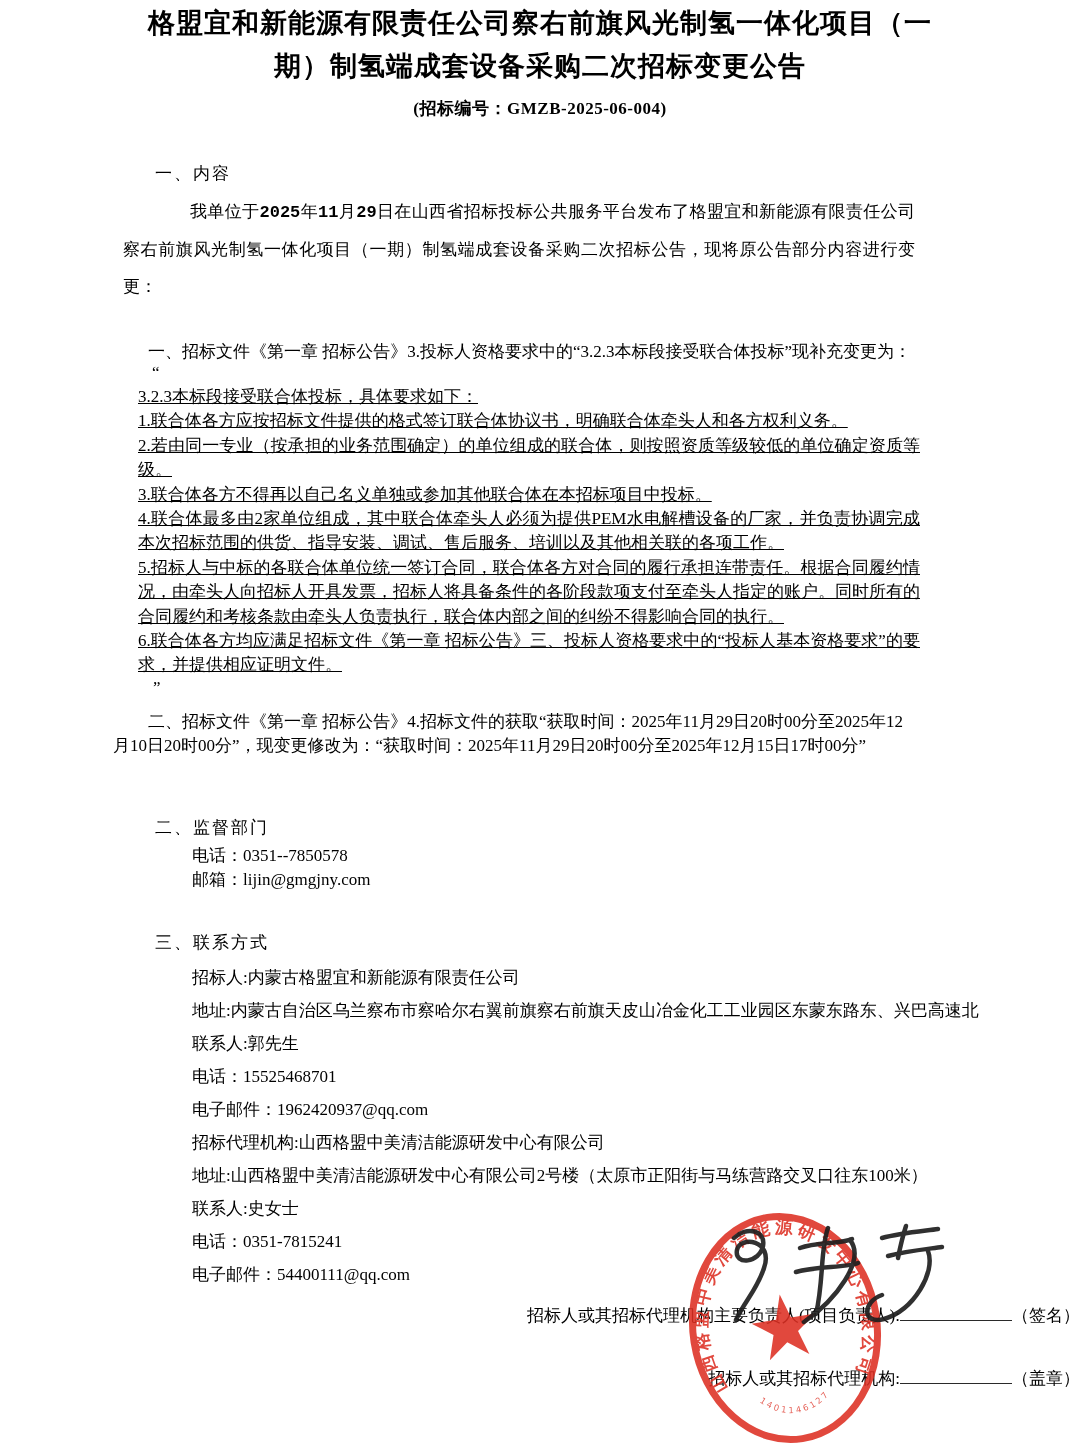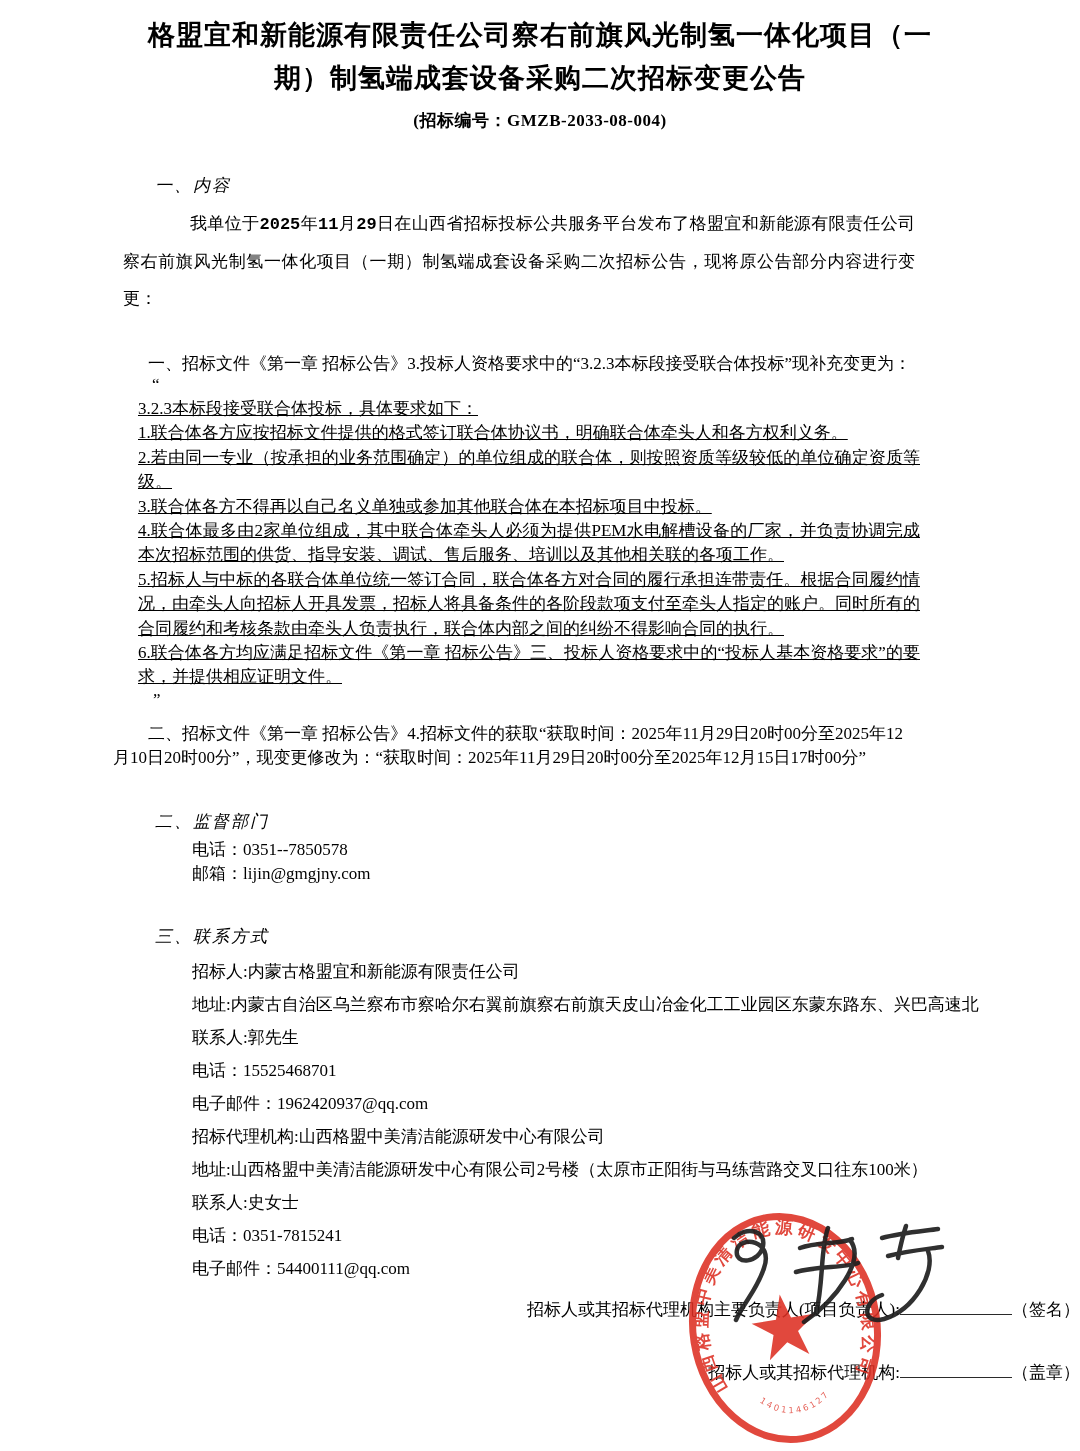--- a/index.html
+++ b/index.html
@@ -3,28 +3,28 @@
 <meta charset="utf-8">
 <style>
   html,body{margin:0;padding:0;}
   body{
     width:1080px;height:1451px;position:relative;background:#ffffff;
     font-family:"Liberation Serif","DejaVu Serif",serif;
     color:#000;overflow:hidden;
   }
   .doc{position:relative;width:1080px;height:1451px;}
   .title{
-    padding-top:14px;text-align:center;font-weight:bold;
+    padding-top:2px;text-align:center;font-weight:bold;
     font-size:27px;line-height:43px;letter-spacing:1px;
   }
   .bidno{
     text-align:center;font-weight:bold;font-size:17px;line-height:22px;margin-top:10px;
     letter-spacing:0.5px;
   }
-  .h-sec{margin-left:155px;font-size:17px;line-height:20px;letter-spacing:2px;font-style:italic;}
+  .h-sec{margin-left:155px;font-size:17px;line-height:20px;letter-spacing:2px;}
   .h1{margin-top:44px;}
   .intro{
     margin-left:123px;width:792px;text-indent:67px;
     font-size:17px;line-height:37px;margin-top:9px;text-align:justify;
   }
   .intro b{font-family:Liberation Mono, monospace;}
   .chg1{
     margin-left:113px;text-indent:35px;width:802px;
     font-size:17px;line-height:22px;margin-top:36px;font-family:Liberation Serif, serif;
   }
@@ -32,21 +32,21 @@
   .cq{margin-left:153px;font-size:17px;line-height:20px;}
   .clauses{
     margin-left:138px;width:782px;font-size:17px;line-height:24.4px;
     margin-top:2px;text-align:justify;
   }
   .clauses div{text-align:justify;text-decoration:underline;}
   .chg2{
     margin-left:113px;text-indent:35px;width:802px;
     font-size:17px;line-height:24.5px;margin-top:12px;
   }
-  .h2{margin-top:41px;}
+  .h2{margin-top:59px;}
   .sup{margin-left:192px;font-size:17px;line-height:24.5px;margin-top:6px;}
   .sup p{margin:0;}
   .h3{margin-top:40px;}
   .contact{margin-top:9px;font-size:17px;font-family:Liberation Serif, serif;}
   .contact p{margin:0 0 2px 192px;line-height:31px;}
   .contact p.addr-wrap{margin-left:138px;text-indent:54px;max-width:884px;text-align:justify;}
   .signoff{font-size:17px;line-height:31px;text-align:right;}
   .so1{margin-left:370px;margin-top:10px;}
   .so2{margin-left:545px;margin-top:32px;}
   .blank{
@@ -60,21 +60,21 @@
 </head>
 <body>
 
 <div class="doc">
 
   <div class="title">
     <div>格盟宜和新能源有限责任公司察右前旗风光制氢一体化项目（一</div>
     <div>期）制氢端成套设备采购二次招标变更公告</div>
   </div>
 
-  <div class="bidno"><span>(招标编号：</span><span>GMZB-2033-08-004)</span></div>
+  <div class="bidno"><span>(招标编号：</span><span>GMZB-2025-06-004)</span></div>
 
   <div class="h-sec h1">一、内容</div>
 
   <div class="intro"><span>我单位于</span><b>2025</b><span>年</span><b>11</b><span>月</span><b>29</b><span>日在山西省招标投标公共服务平台发布了格盟宜和新能源有限责任公司察右前旗风光制氢一体化项目（一期）制氢端成套设备采购二次招标公告，现将原公告部分内容进行变更：</span></div>
 
   <div class="chg1">一、招标文件《第一章 招标公告》3.投标人资格要求中的“3.2.3本标段接受联合体投标”现补充变更为：</div>
   <div class="oq">“</div>
 
   <div class="clauses">
     <div>3.2.3本标段接受联合体投标，具体要求如下：</div>

